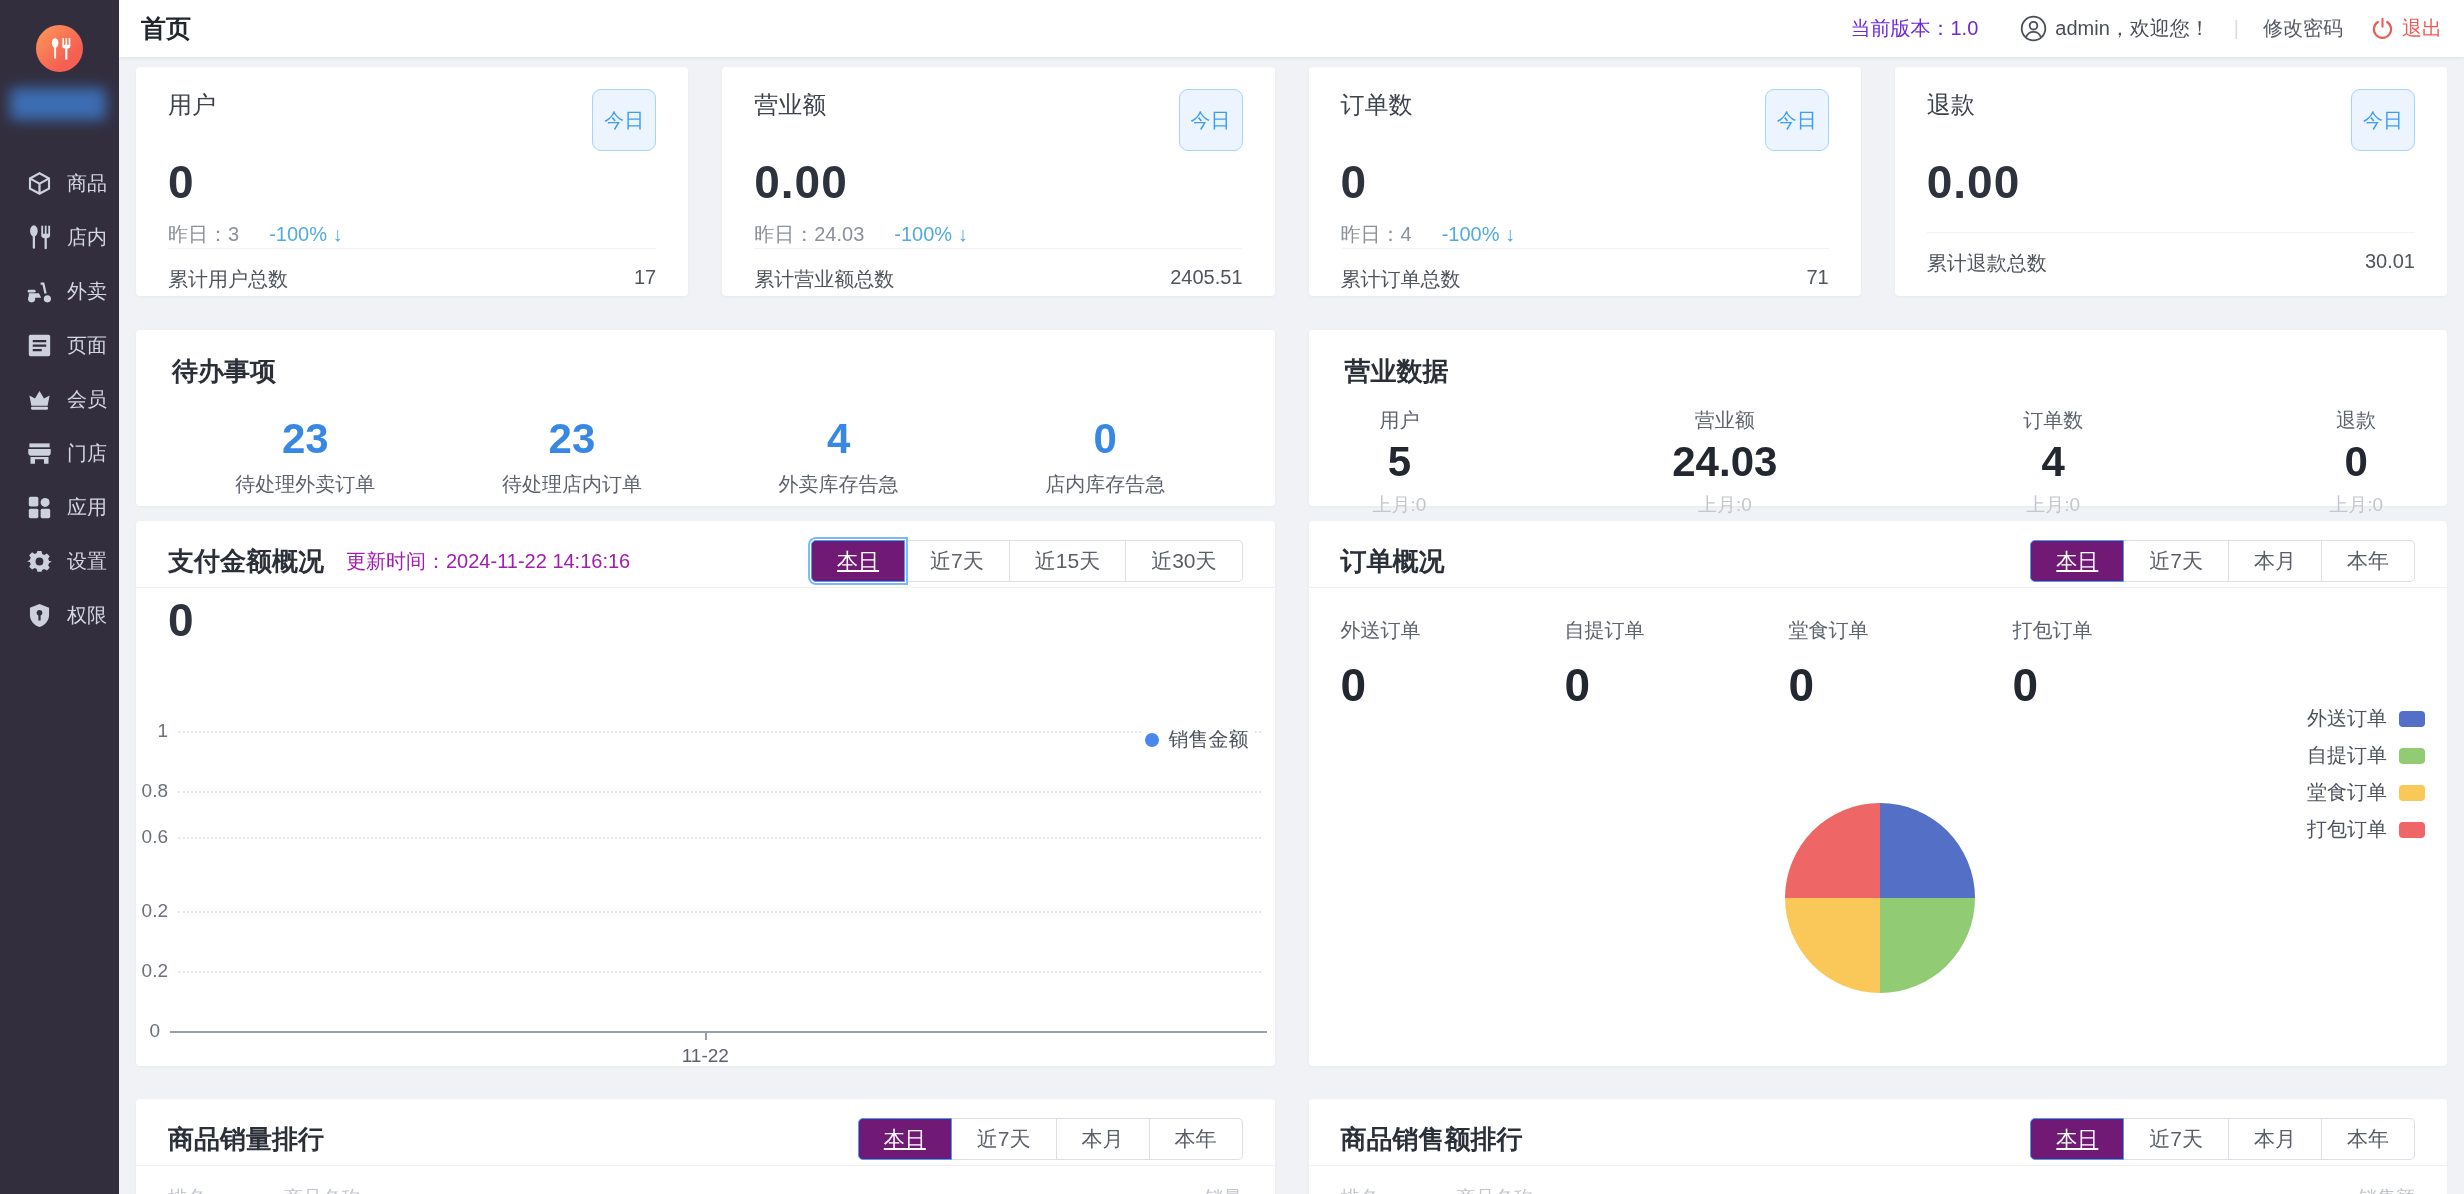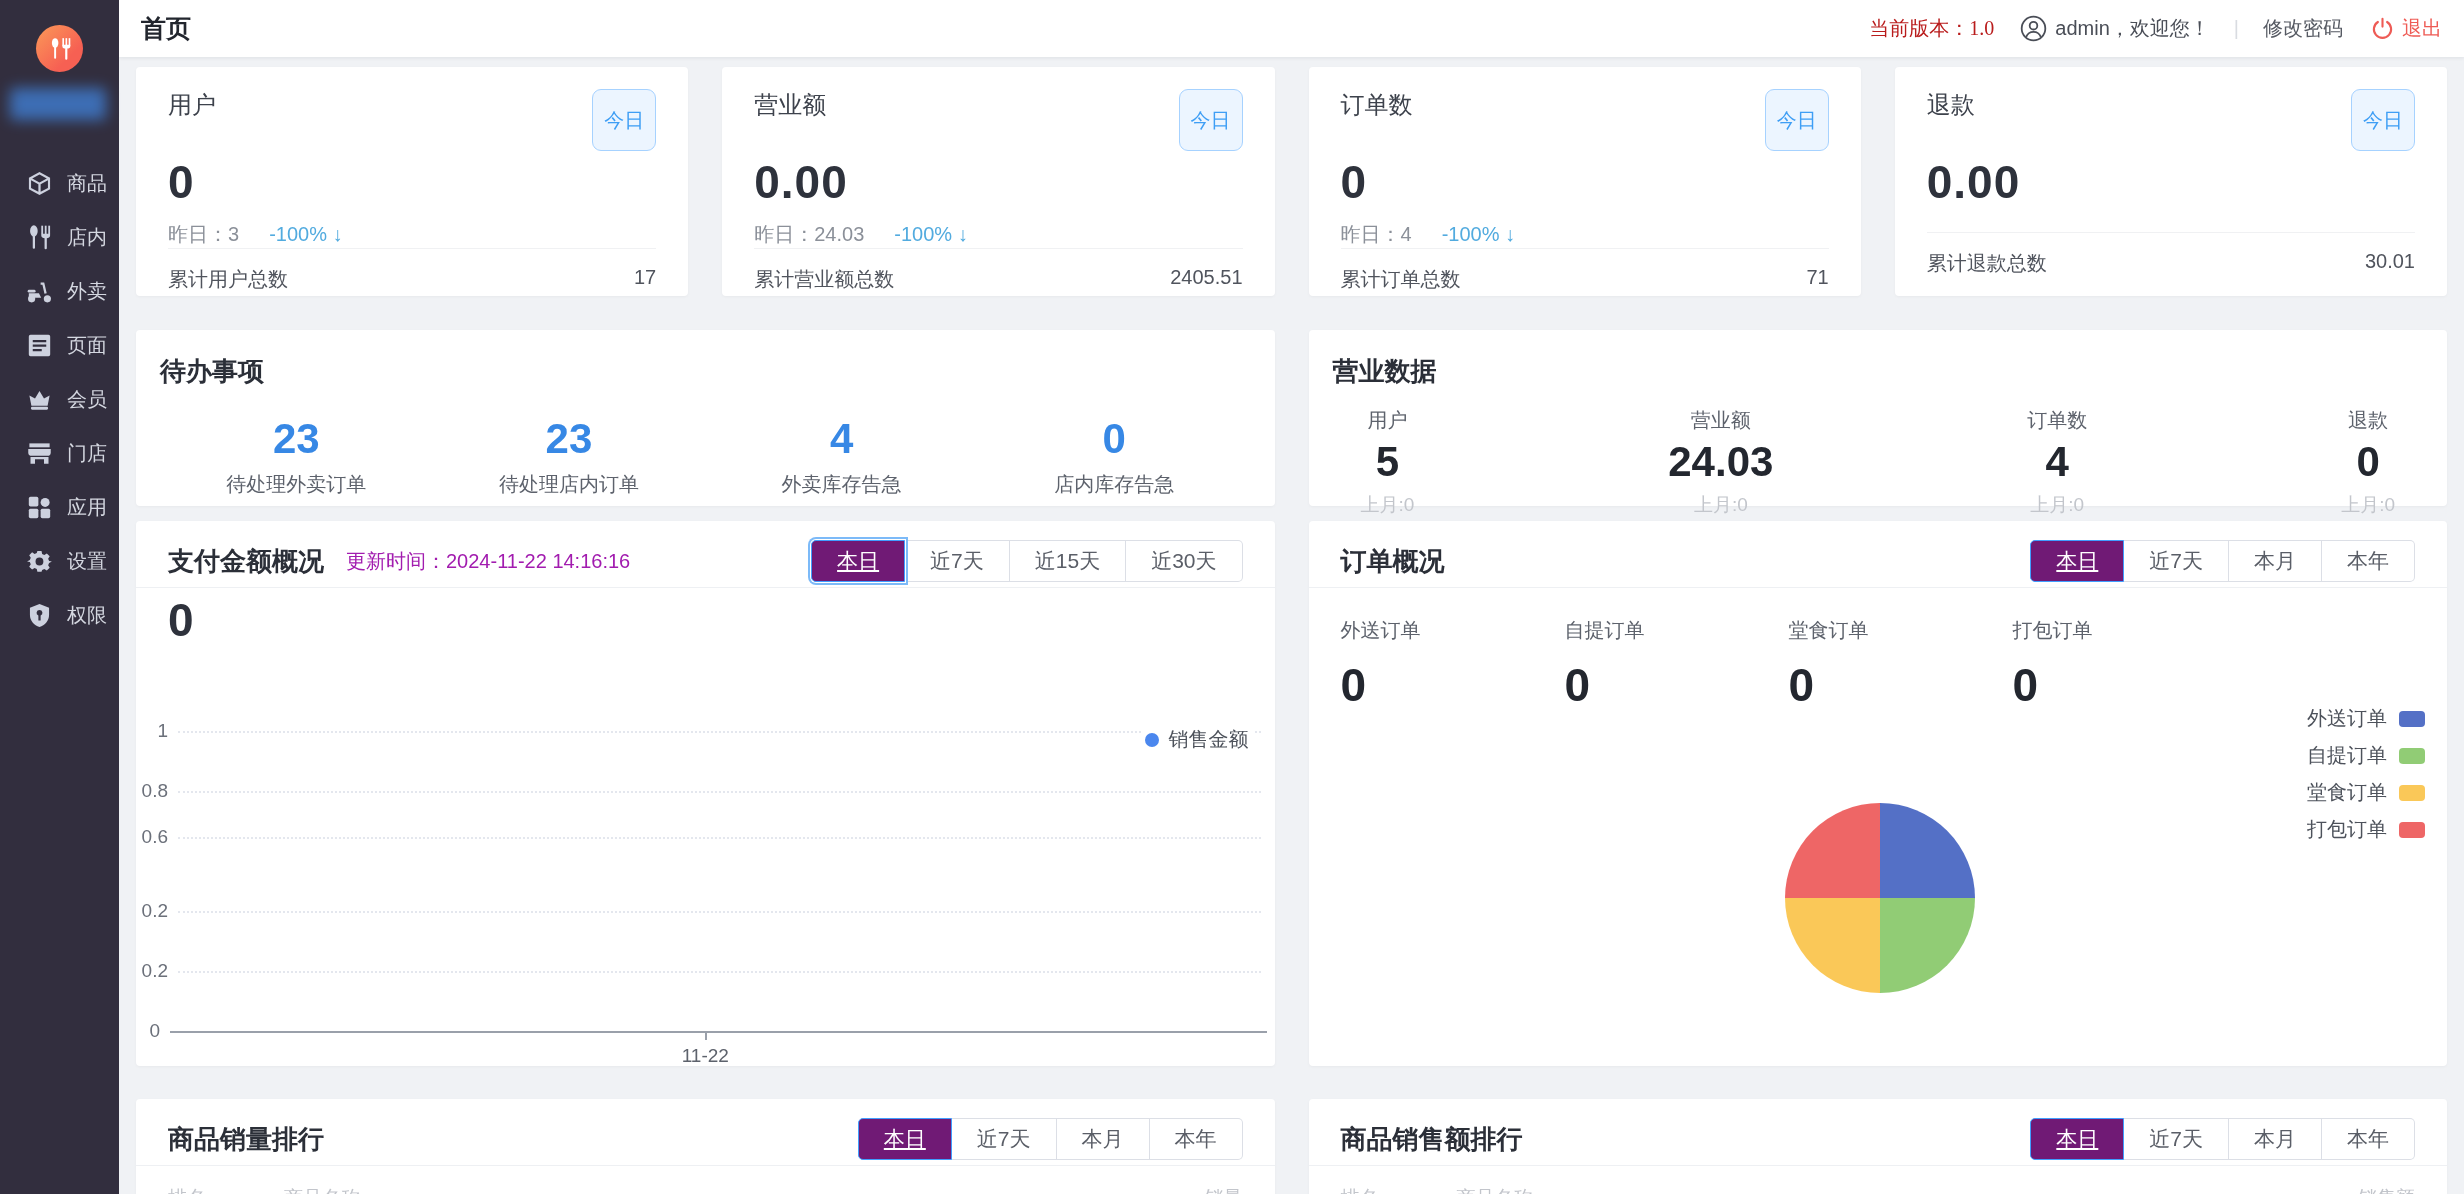--- a/index.html
+++ b/index.html
@@ -16,21 +16,21 @@
   .menu-item { display:flex; align-items:center; height:54px; padding-left:26px; color:#d4d7e0;
                font-size:20px; cursor:pointer; }
   .menu-item .mi { width:27px; height:27px; margin-right:14px; flex:none; }
   .mi svg { width:100%; height:100%; fill:#cdd1de; }
 
   
   .topbar { position:absolute; left:119px; top:0; right:0; height:57px; background:#fff;
             display:flex; align-items:center; padding:0 22px; box-shadow:0 1px 4px rgba(0,21,41,.08); z-index:4; }
   .page-title { font-size:25px; font-weight:700; color:#22262e; }
   .topbar-right { margin-left:auto; display:flex; align-items:center; font-size:20px; color:#4a4e57; }
-  .version { color:#b91c1c; margin-right:26px;font-family:Liberation Serif, serif; }
+  .version { color:#6d28d9; margin-right:42px; }
   .user-icon { width:27px; height:27px; margin-right:8px; }
   .tb-divider { color:#d9dce1; margin:0 24px; }
   .pwd-link { color:#565a63; cursor:pointer; }
   .logout { display:flex; align-items:center; color:#ee5b55; cursor:pointer; margin-left:28px; }
   .power-icon { width:23px; height:23px; margin-right:8px; }
 
   
   .content { position:absolute; left:119px; top:57px; right:0; bottom:0; background:#f0f2f5;
              padding:10px 17px 0; overflow:hidden; }
   .row { display:flex; gap:34px;border-radius:11px; }
@@ -46,21 +46,21 @@
   .card-value { font-size:46px; font-weight:700; color:#2e323c; margin-top:4px; letter-spacing:1px; }
   .card-yday { margin-top:12px; font-size:20px; color:#8b9099; }
   .pct { color:#52abdf; margin-left:30px; }
   .card-footer { margin-top:auto; border-top:1px solid #f0f1f3; display:flex; justify-content:space-between;
                  padding:17px 0 19px; font-size:20px; color:#50545d; }
 
   
   .row-mid { margin-top:34px; height:176px; }
   .panel { flex:1; position:relative; }
   .panel-title { font-size:26px; font-weight:700; color:#2b2f38; }
-  .todo-panel, .biz-panel { padding:24px 24px 0; }
+  .todo-panel, .biz-panel { padding:24px 36px 0; }
   .todo-items { display:grid; grid-template-columns:repeat(4,1fr); margin-top:26px; text-align:center; }
   .todo-num { font-size:42px; font-weight:700; color:#3788e5; }
   .todo-label { font-size:20px; color:#5d626c; margin-top:8px; }
   .biz-items { display:flex; justify-content:space-between; padding:0 28px; margin-top:18px; text-align:center; }
   .biz-label { font-size:20px; color:#5d626c; }
   .biz-num { font-size:42px; font-weight:700; color:#23272f; margin-top:4px; }
   .biz-sub { font-size:19px; color:#c3c6cc; margin-top:6px; }
 
   
   .row-charts { margin-top:15px; height:545px; }

